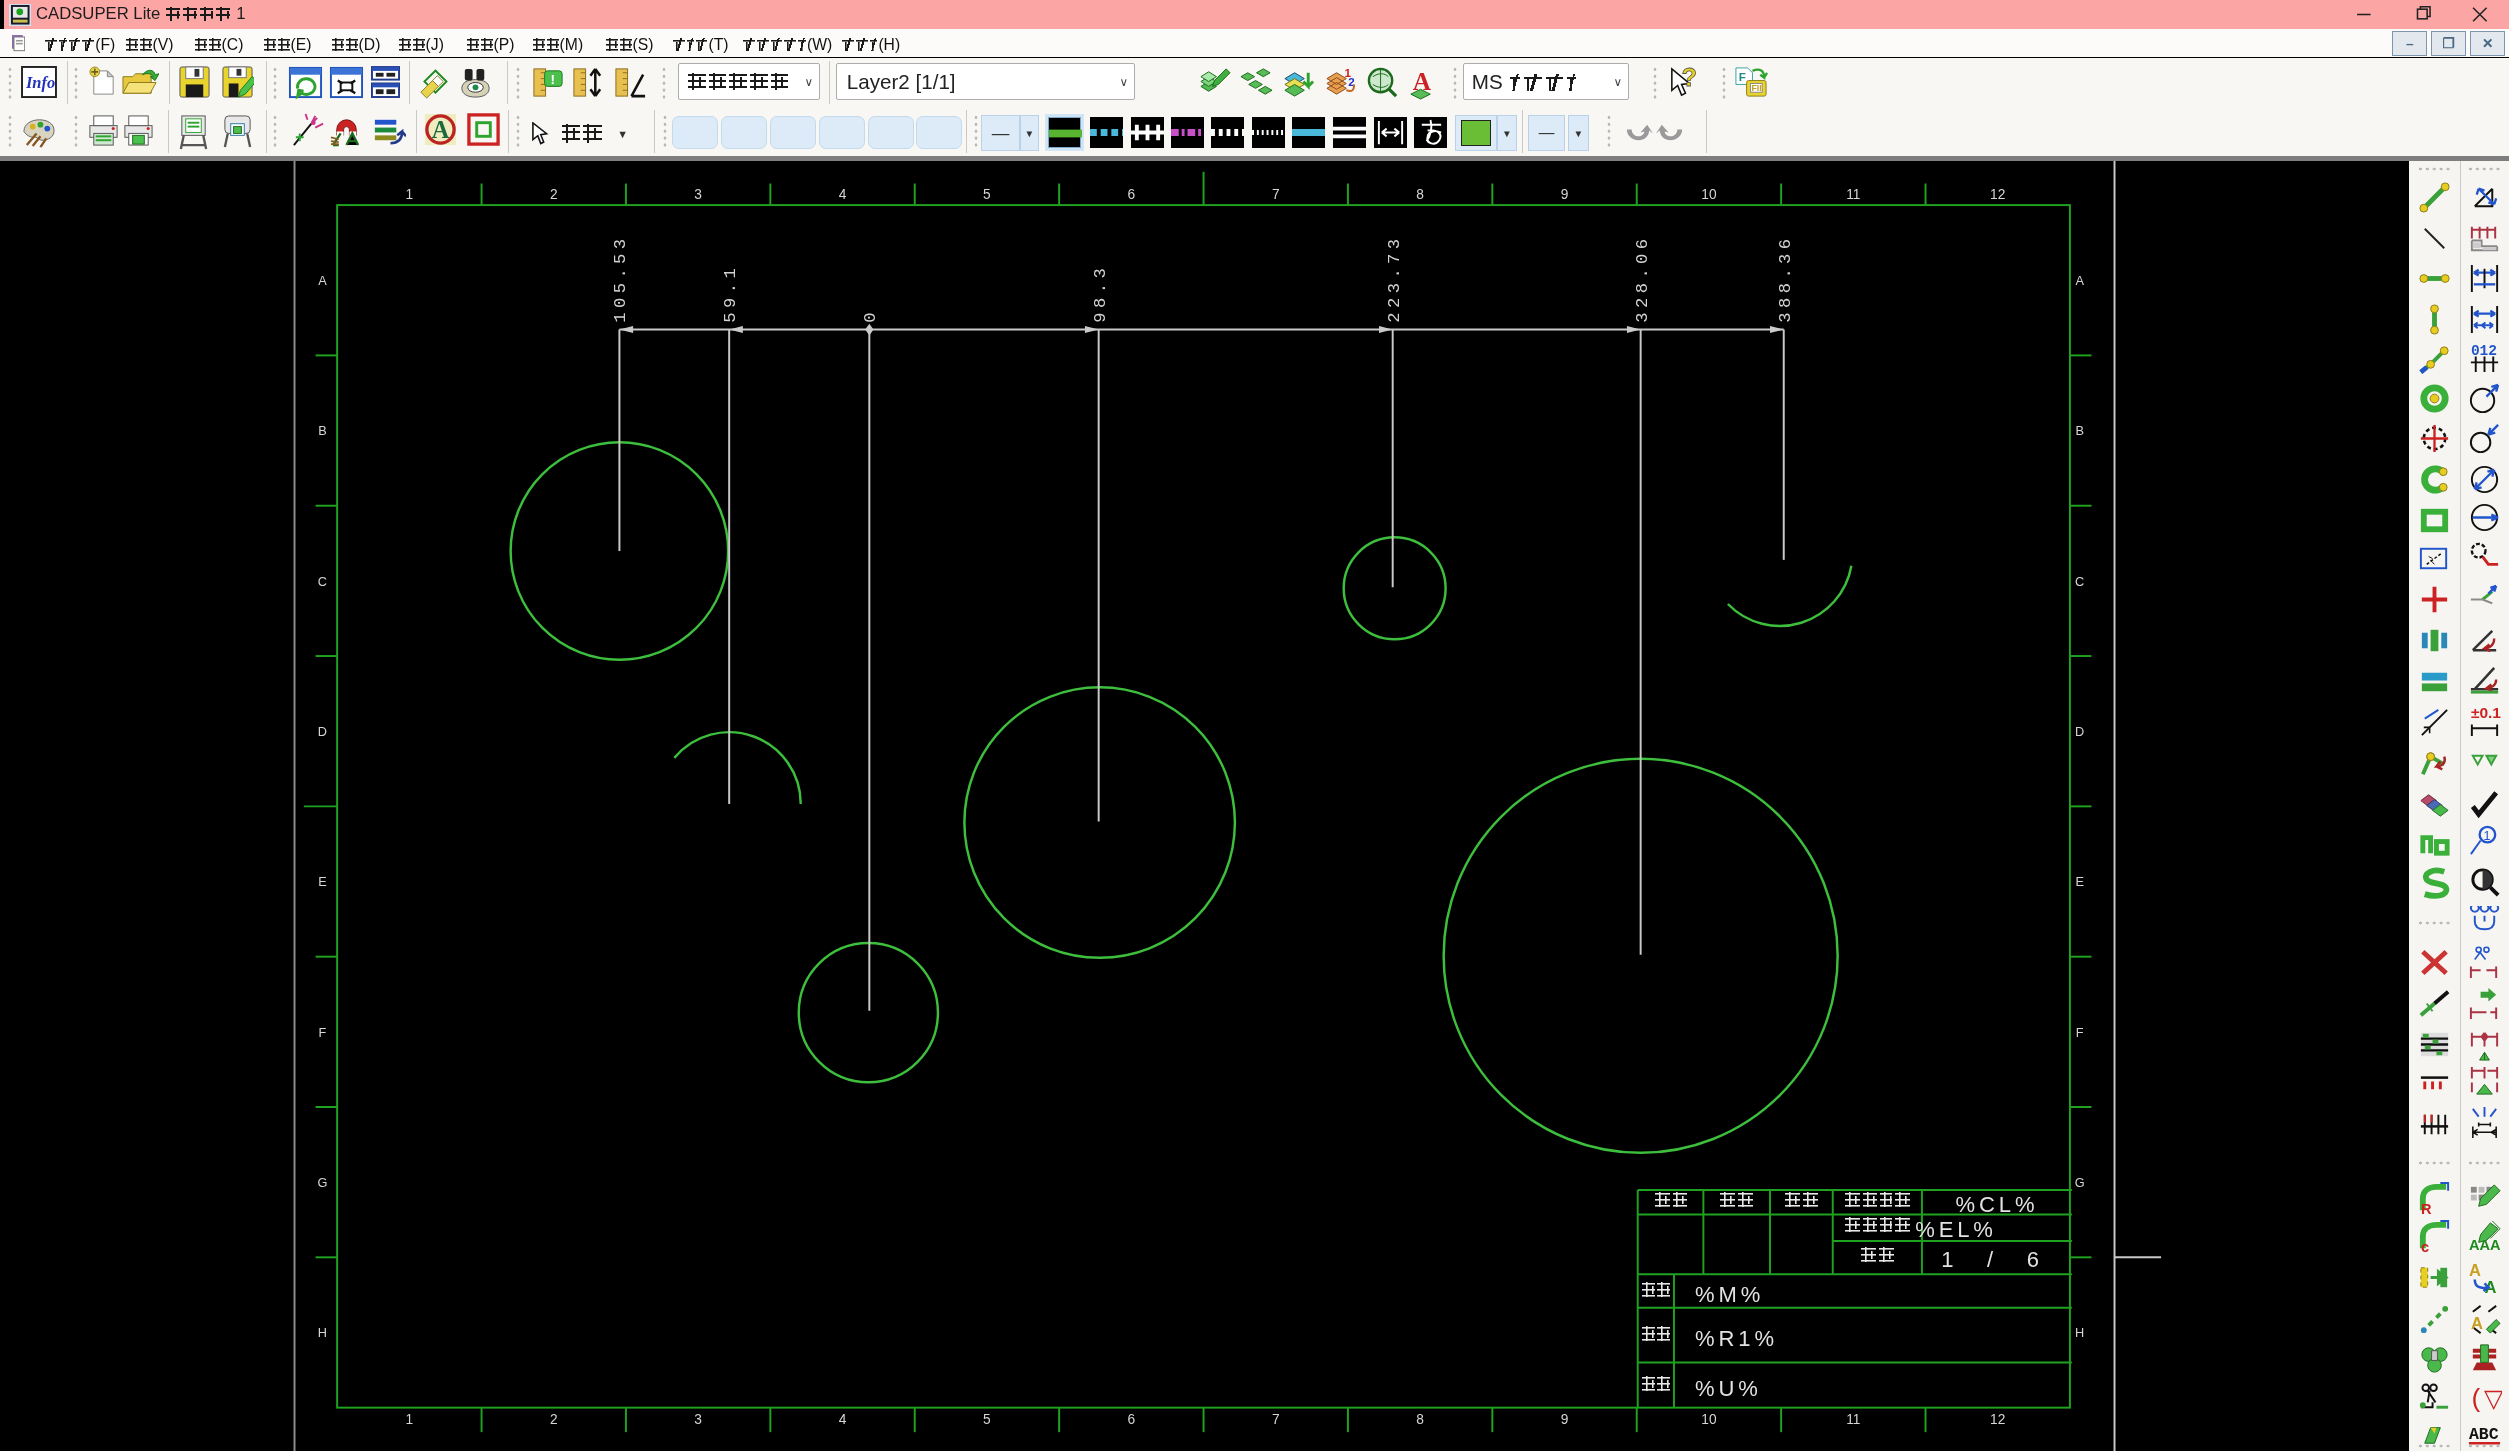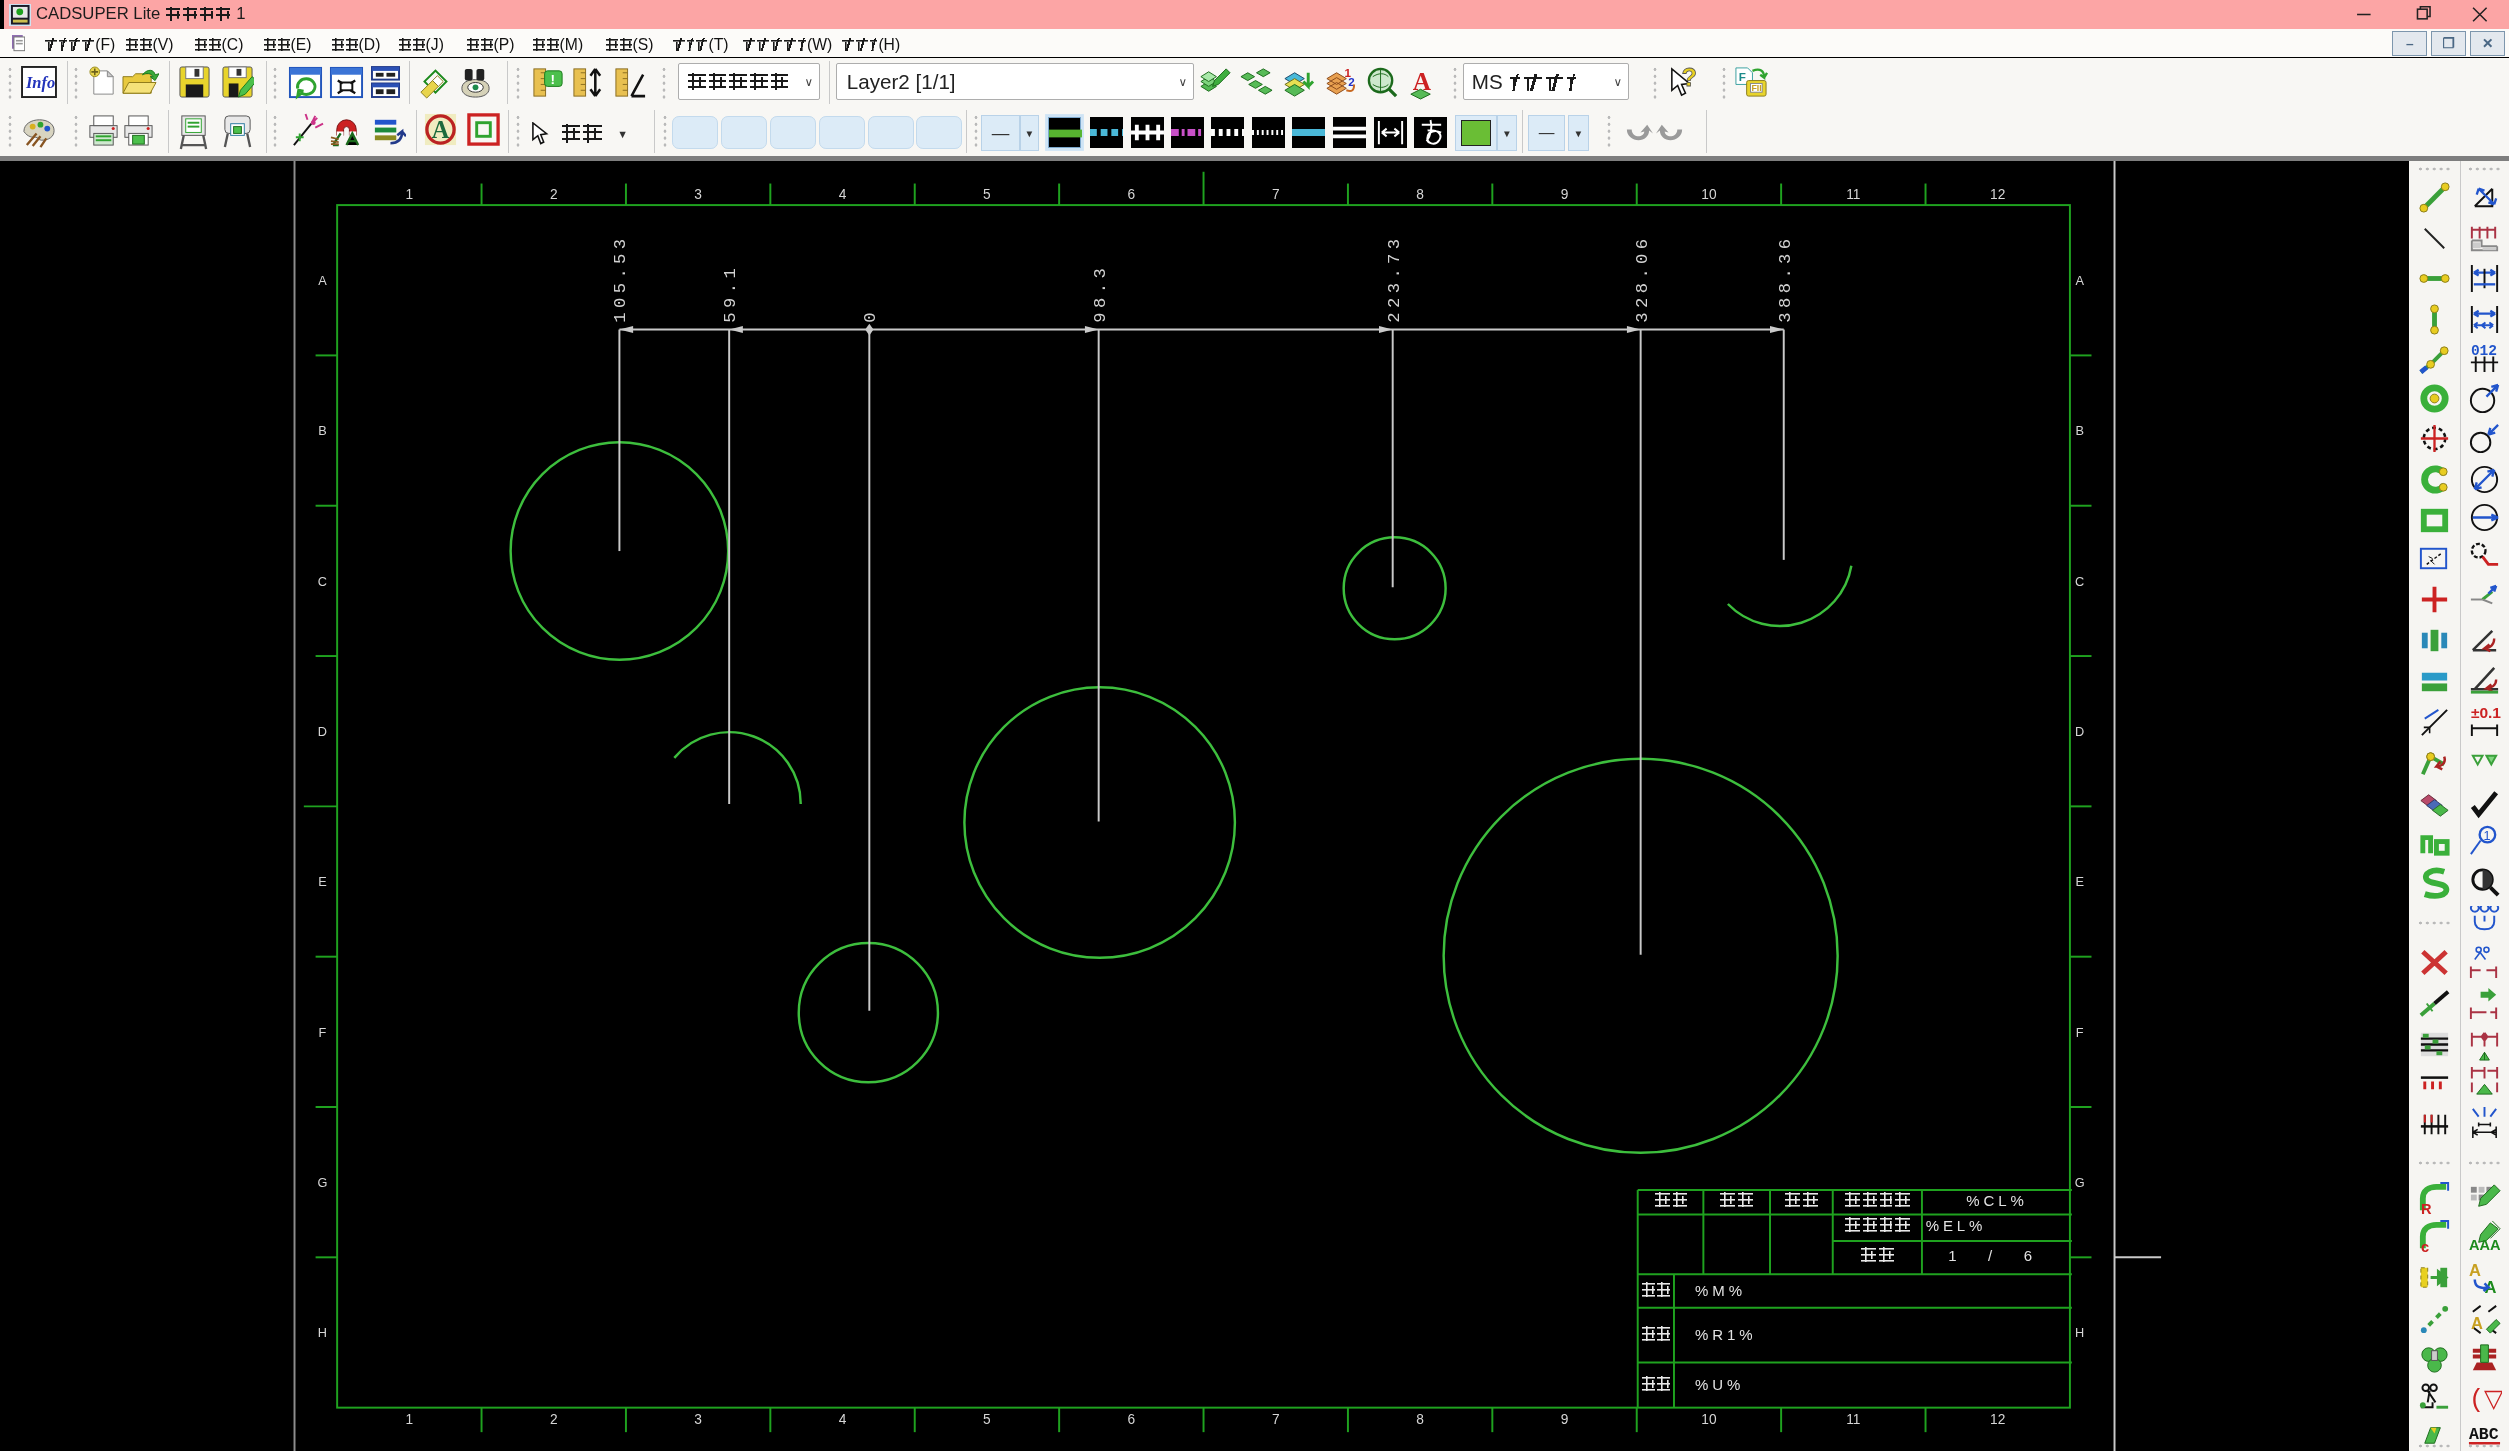--- a/index.html
+++ b/index.html
@@ -317,21 +317,21 @@
         <rect x="3" y="4" width="12" height="28" fill="#e8c050" stroke="#8a6d20"></rect>
         <path d="M15 8 h-5 M15 14 h-5 M15 20 h-5 M15 26 h-5" stroke="#8a6d20"></path>
         <path d="M19 32 h14 M19 32 l12-22" stroke="#111" stroke-width="2.6"></path>
       </svg>
       <div class="grip" style="left:662px;top:66px;height:35px"></div>
       <div class="combo" style="left:678px;top:63px;width:142px;height:37px">
         <span style="margin-left:7.8px"><i class="kj"></i><i class="kj"></i><i class="kj"></i><i class="kj"></i><i class="kj"></i></span>
         <span class="carow">∨</span>
       </div>
       <div class="vsep" style="left:829px;top:61px;height:43px"></div>
-      <div class="combo" style="left:836px;top:63px;width:358px;height:37px">
+      <div class="combo" style="left:836px;top:63px;width:299px;height:37px">
         <span style="margin-left:9.8px;font-size:20.6px">Layer2 [1/1]</span>
         <span class="carow">∨</span>
       </div>
       <svg style="position:absolute;left:1197px;top:65px" width="35" height="35" viewBox="0 0 36 36">
         <path d="M4 22 l8-5 8 5 -8 5 z" fill="#53b953" stroke="#1c6a1c"></path>
         <path d="M4 17 l8-5 8 5 -8 5 z" fill="#7ed47e" stroke="#1c6a1c"></path>
         <path d="M4 12 l8-5 8 5 -8 5 z" fill="#a8e8a8" stroke="#1c6a1c"></path>
         <path d="M30 4 l4 4 -12 12 -6 2 2-6 z" fill="#3fae3f" stroke="#1c6a1c"></path>
       </svg>
       <svg style="position:absolute;left:1239px;top:65px" width="35" height="35" viewBox="0 0 36 36">
@@ -519,21 +519,21 @@
       </div>
       <div class="grip" style="left:1607px;top:114px;height:35px"></div>
       <svg style="position:absolute;left:1623px;top:116px" width="30" height="31" viewBox="0 0 31 32">
         <path d="M4 16 c0-7 6-11 12-11 s11 4 11 10 l4-3 -6 9 -7-8 4 1 c0-3-3-5-6-5 s-7 2-7 7 z" fill="#9a9a9a" transform="scale(1,-1) translate(0,-30)"></path>
       </svg>
       <svg style="position:absolute;left:1656px;top:116px" width="30" height="31" viewBox="0 0 31 32">
         <path d="M27 16 c0-7 -6-11 -12-11 s-11 4 -11 10 l-4-3 6 9 7-8 -4 1 c0-3 3-5 6-5 s7 2 7 7 z" fill="#9a9a9a" transform="scale(1,-1) translate(0,-30)"></path>
       </svg>
       <div class="vsep" style="left:1706px;top:110px;height:43px"></div>
     </div>
-<div id="blocktext" style="position:absolute;left:0;top:0;width:2509px;height:1452px;color:#e2e2e2;font-size:15px">
+<div id="blocktext" style="position:absolute;left:0;top:0;width:2509px;height:1452px;color:#e2e2e2;font-size:22px">
  <span class="bt" style="left:1638px;top:1192px;width:66px">
         <i class="kjw"></i>
         <i class="kjw"></i>
       </span>
  <span class="bt" style="left:1703px;top:1192px;width:67px">
         <i class="kjw"></i>
         <i class="kjw"></i>
       </span>
  <span class="bt" style="left:1770px;top:1192px;width:63px">
         <i class="kjw"></i>

